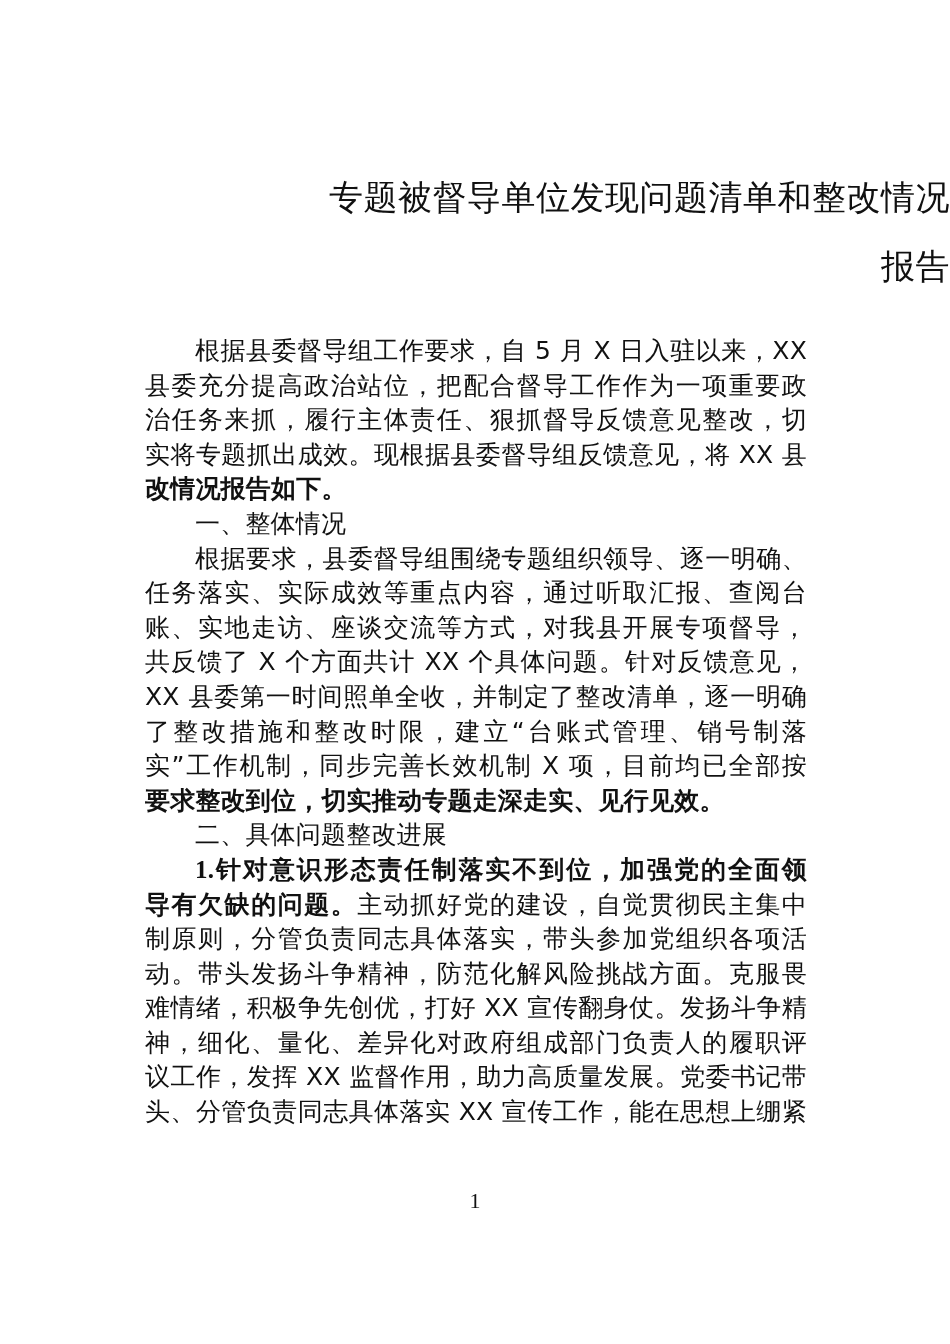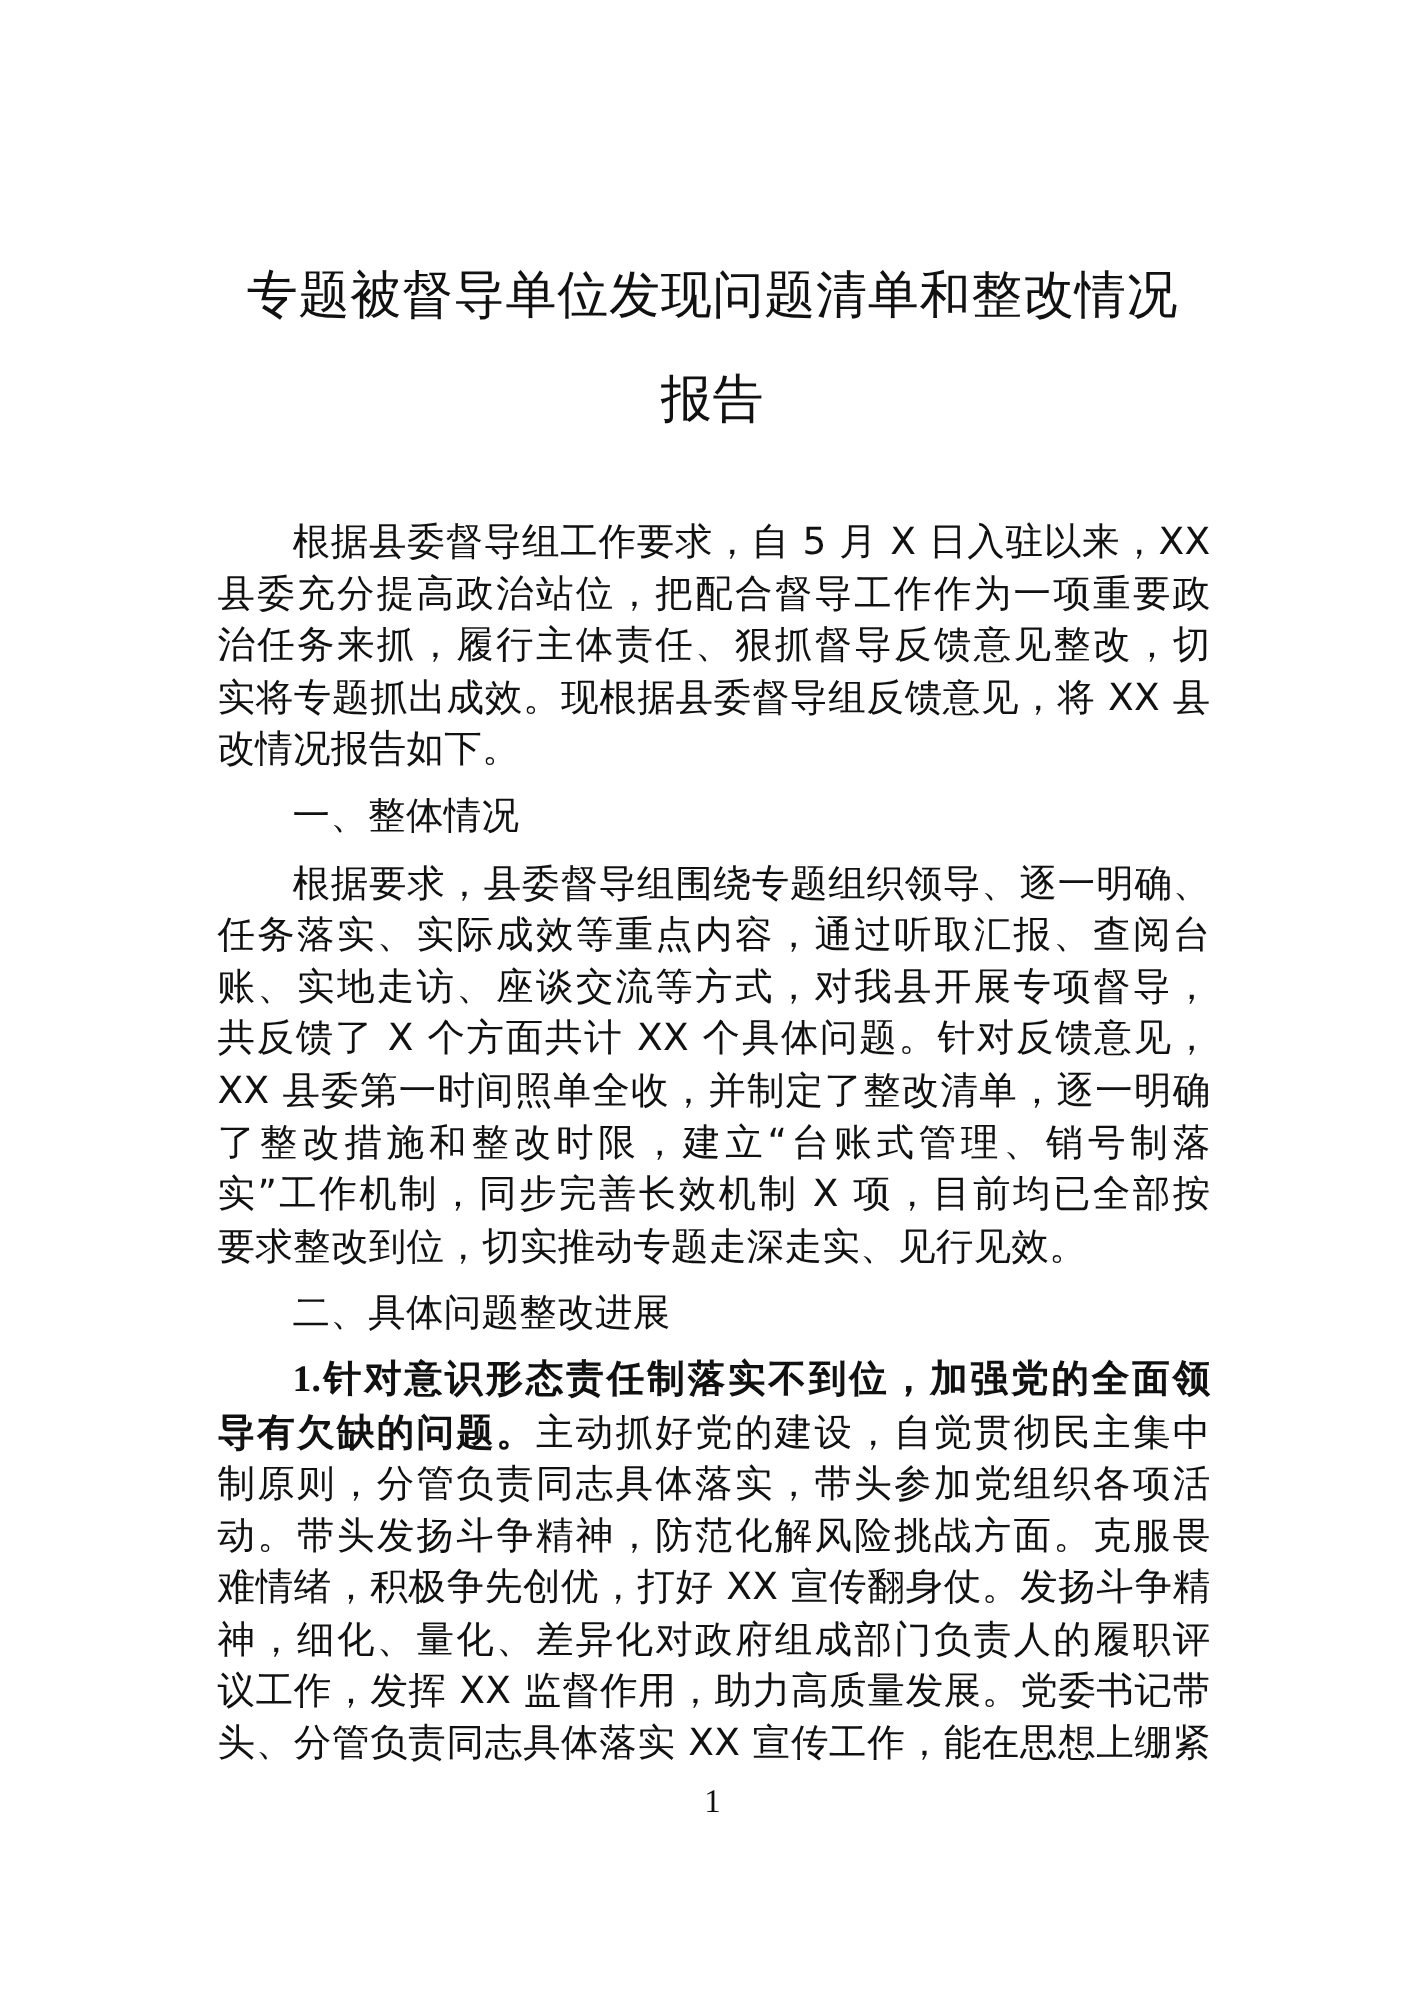--- a/index.html
+++ b/index.html
@@ -1,25 +1,25 @@
 <!DOCTYPE html>
 <html><head>
   <meta charset="utf-8">
   <style>
     html, body { margin: 0; padding: 0; background: #ffffff; }
     body { width: 950px; height: 1344px; position: relative; overflow: hidden;
            font-family: "DejaVu Sans", "Liberation Sans", sans-serif; color: #111111; }
     .page { position: absolute; left: 0; top: 0; width: 950px; height: 1344px; background: #fff; }
-    .title-line { position: absolute; left: 0; width: 950px; text-align: center;
+    .title-line { position: absolute; left: 0; width: 950px; text-align: right;
                   font-size: 34px; line-height: 40px; letter-spacing: 0.5px; color: #111; }
     .body { position: absolute; left: 145px; top: 334px; width: 662px; }
     .line { height: 34.6px; line-height: 34.6px; font-size: 25px; white-space: nowrap;
             text-align: justify; text-align-last: justify; letter-spacing: 0.2px; }
-    .line.last { text-align-last: left; }
-    .line.indent { padding-left: 50px; margin-top: 10px; }
+    .line.last { text-align-last: left; font-weight: bold; }
+    .line.indent { padding-left: 50px; }
     .line.heading { text-align-last: left; }
     .bold { font-weight: bold; font-family: Liberation Serif, serif; }
     .page-number { position: absolute; left: 0; width: 950px; top: 1188px; text-align: center;
                    font-family: "Liberation Serif", "DejaVu Serif", serif; font-size: 22px; color: #111; }
   </style>
 </head>
 <body>
 
 <div class="page">
 

